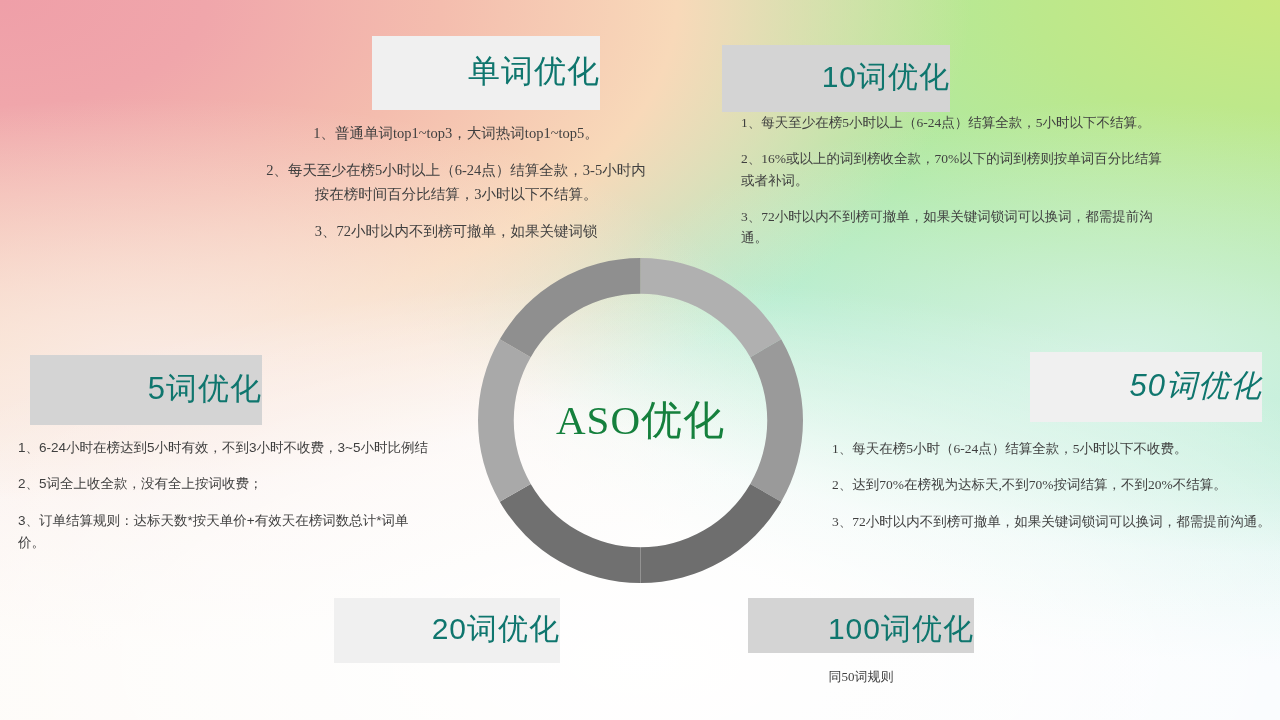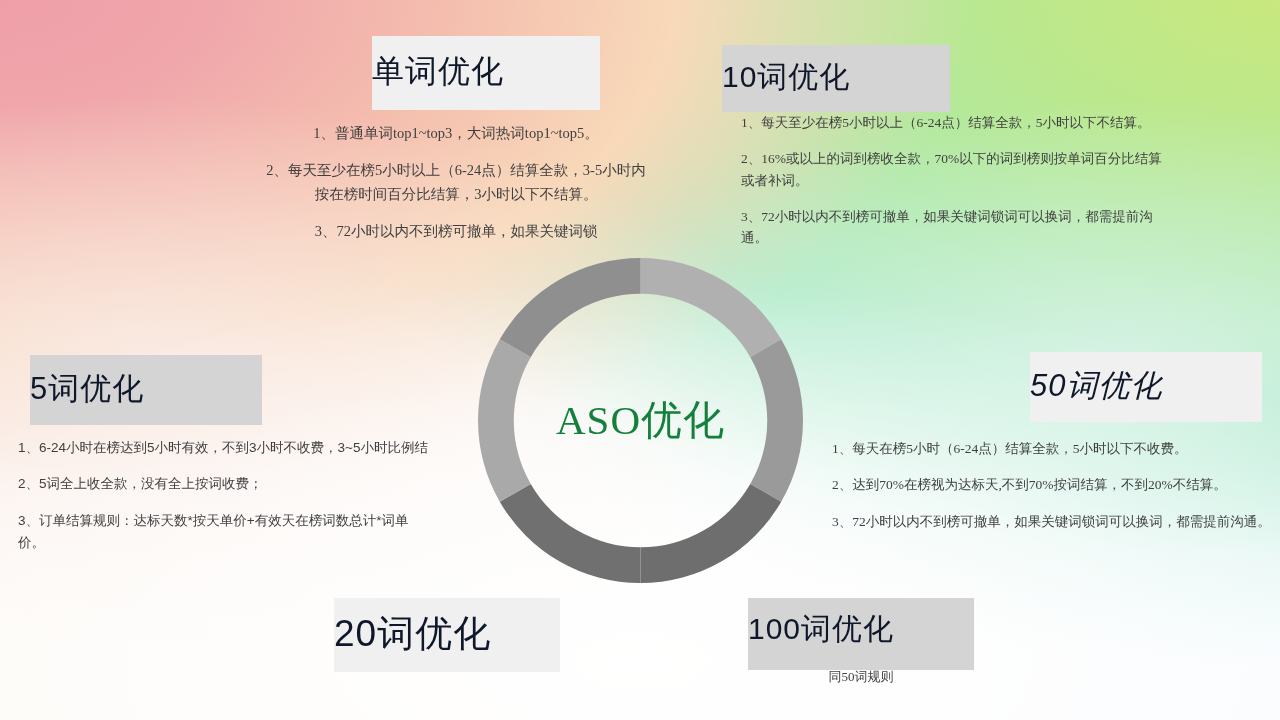--- a/index.html
+++ b/index.html
@@ -32,22 +32,22 @@
     background:
       radial-gradient(90% 70% at 50% 92%, rgba(255,255,255,0.96) 0%, rgba(255,255,255,0.55) 42%, rgba(255,255,255,0) 76%),
       radial-gradient(70% 55% at 12% 52%, rgba(250,236,233,0.9) 0%, rgba(252,244,241,0) 70%),
       radial-gradient(60% 50% at 88% 50%, rgba(226,245,240,0.75) 0%, rgba(240,250,248,0) 72%);
   }
 
   
   .block { position:absolute; }
   .hbox {
     display:inline-block;
-    text-align:left;
-    color:#0f172a;
+    text-align:right;
+    color:#0f766e;
     font-weight:400;
     letter-spacing:1px;
     white-space:nowrap;
   }
   .hbox.light { background:#f0f0f0; }
   .hbox.dark  { background:#d4d4d4; }
 
   .body-text { color:#3f3f3f; }
   .body-text p { margin:0 0 14px 0; }
   .body-text p:last-child { margin-bottom:0; }
@@ -67,25 +67,25 @@
 
   #b-five      { left:30px;   top:355px; width:232px; }
   #b-five .hbox{ width:232px; padding:13px 0 15px; font-size:31px; }
   #t-five      { left:18px;   top:437px; width:412px; font-size:13.5px; line-height:1.65; }
 
   #b-fifty       { left:1030px; top:352px; width:196px;font-style:italic; }
   #b-fifty .hbox { width:232px; padding:13px 0 15px; font-size:31px; }
   #t-fifty       { left:832px;  top:438px; width:440px; font-size:13.5px; line-height:1.65; }
 
   #b-twenty        { left:334px; top:598px; width:226px; }
-  #b-twenty .hbox  { width:226px; padding:11px 0 13px; font-size:37px; }
+  #b-twenty .hbox  { width:226px; padding:11px 0 13px; font-size:30px; }
   #t-twenty        { left:334px; top:668px; width:226px; font-size:13px; text-align:center; }
 
   #b-hundred       { left:748px; top:598px; width:226px; }
-  #b-hundred .hbox { width:226px; padding:11px 0 20px; font-size:30px; }
+  #b-hundred .hbox { width:226px; padding:11px 0 3px; font-size:30px; }
   #t-hundred       { left:748px; top:668px; width:226px; font-size:13px; text-align:center; }
 
   
   #donut-wrap {
     position:absolute;
     left:478px; top:258px;
     width:325px; height:325px;
   }
   #donut-svg { display:block; width:325px; height:325px; }
   #donut-center {

